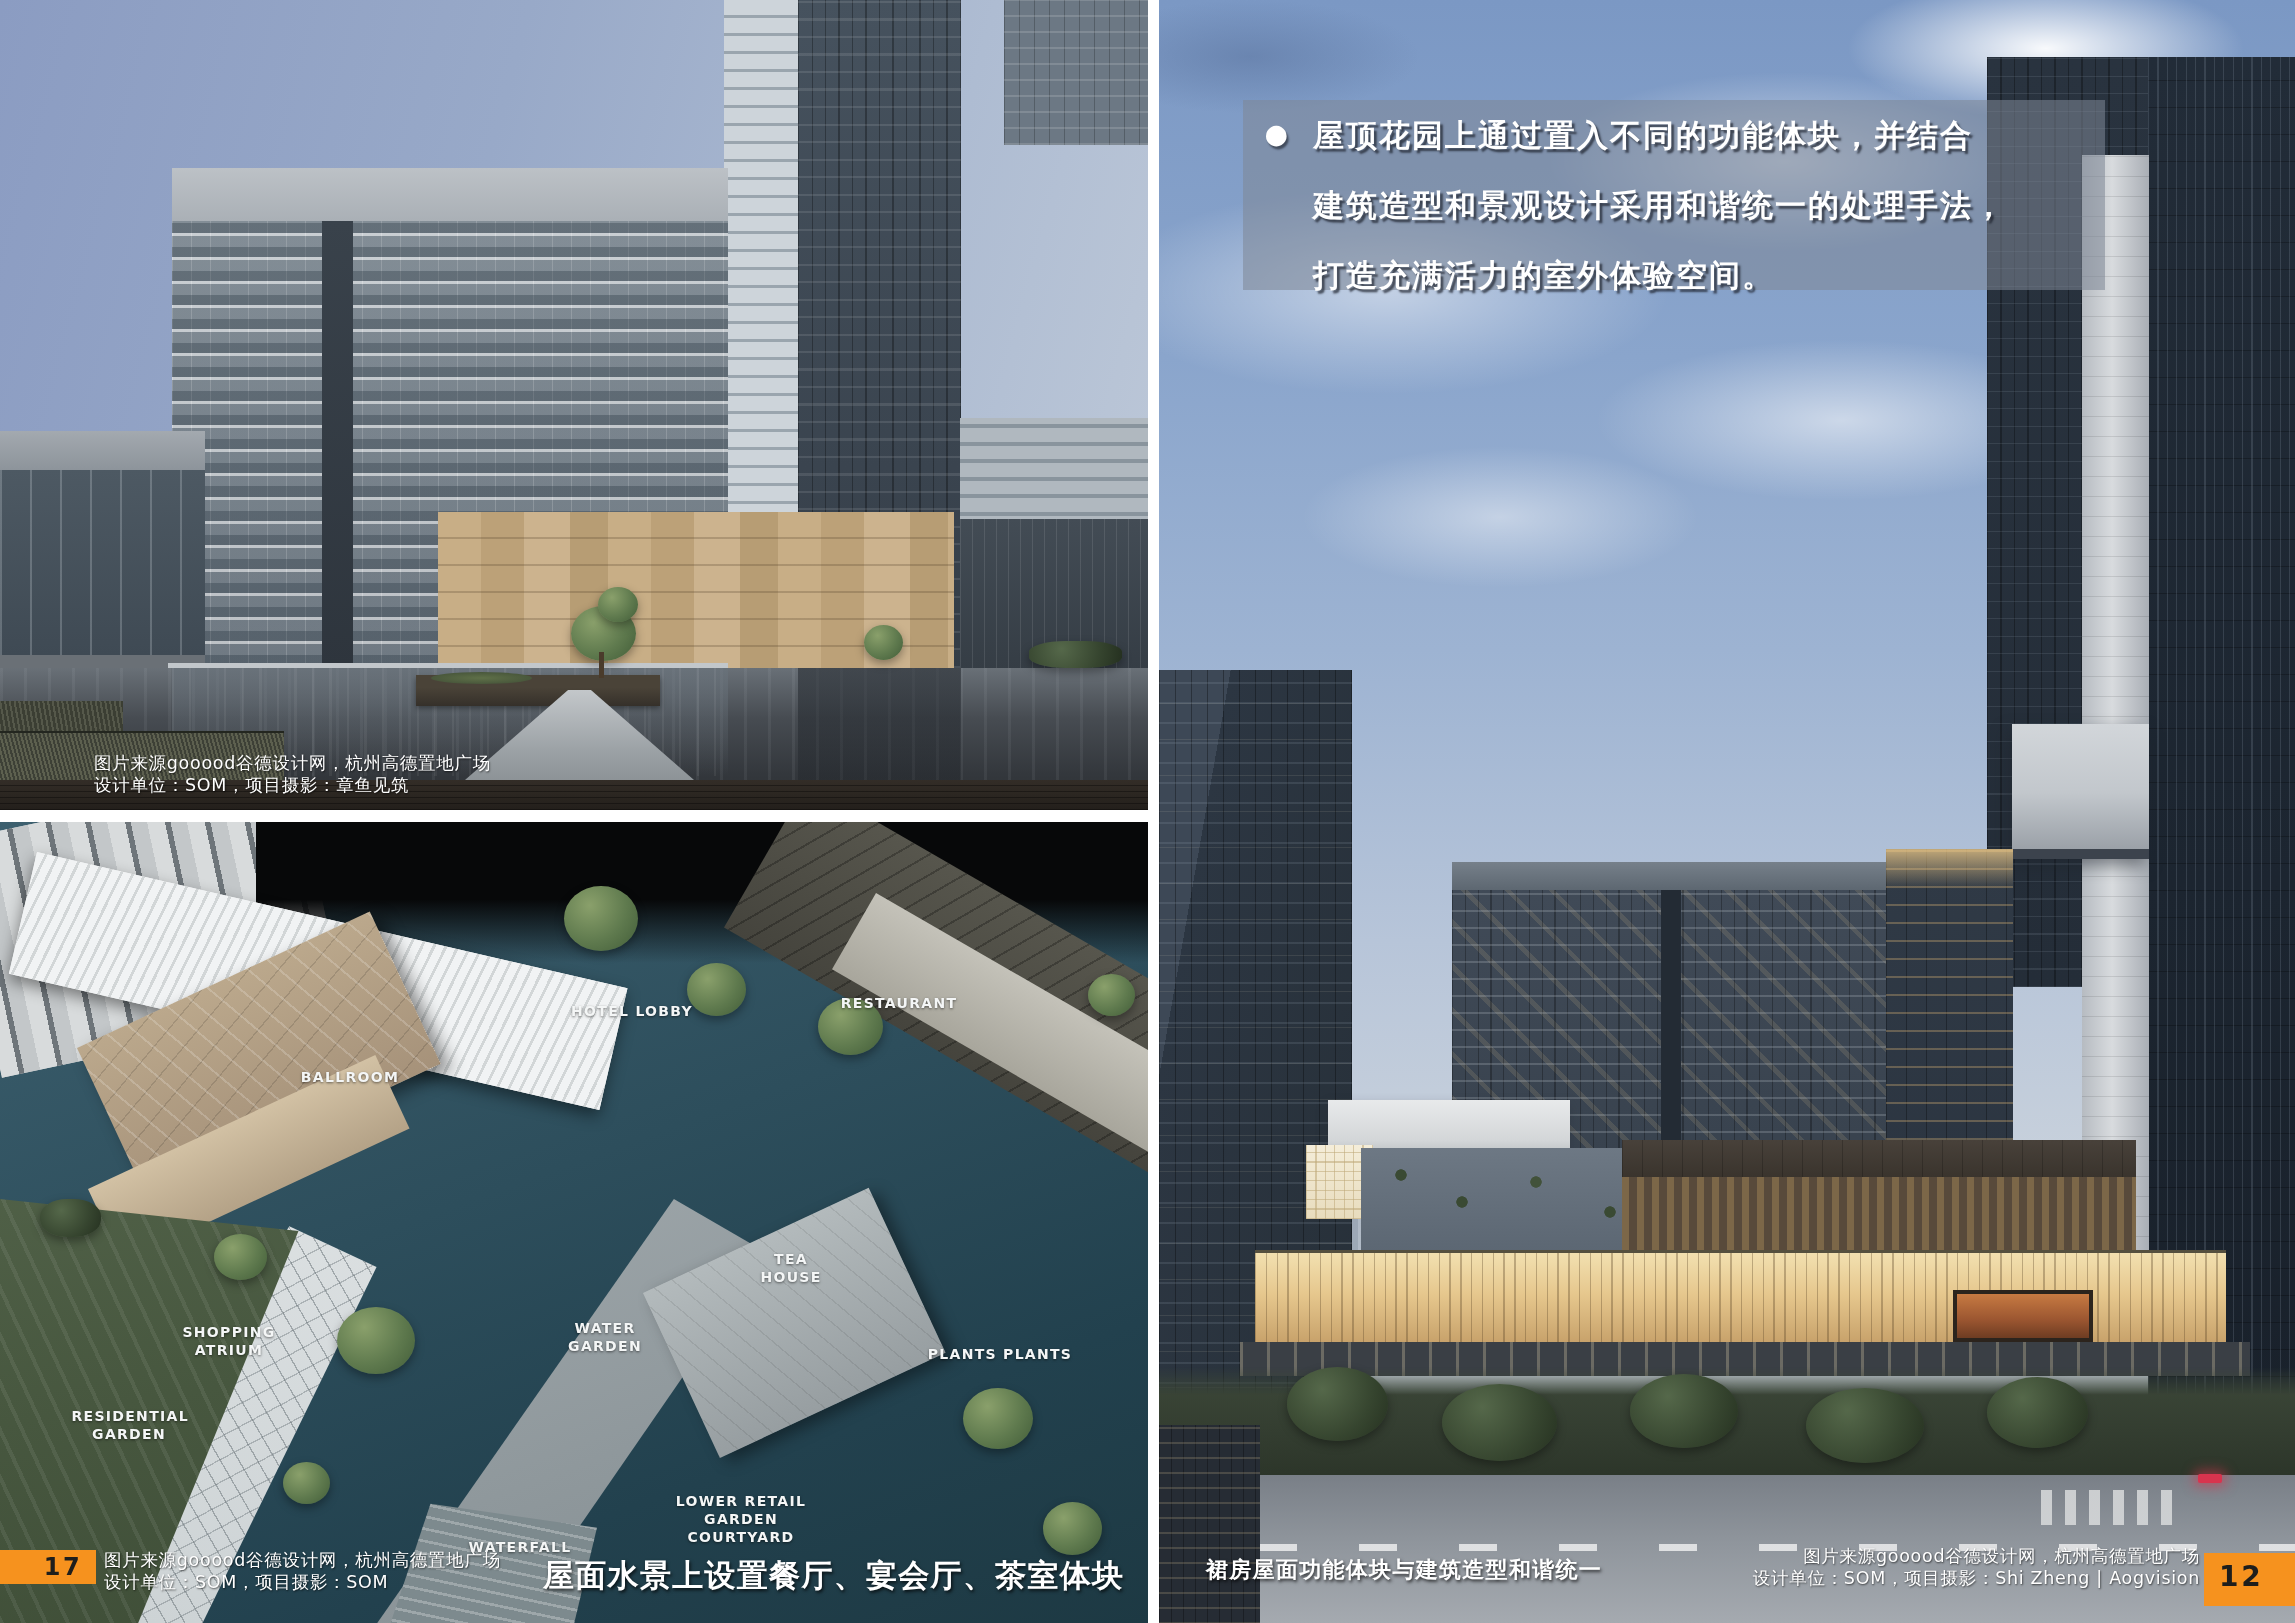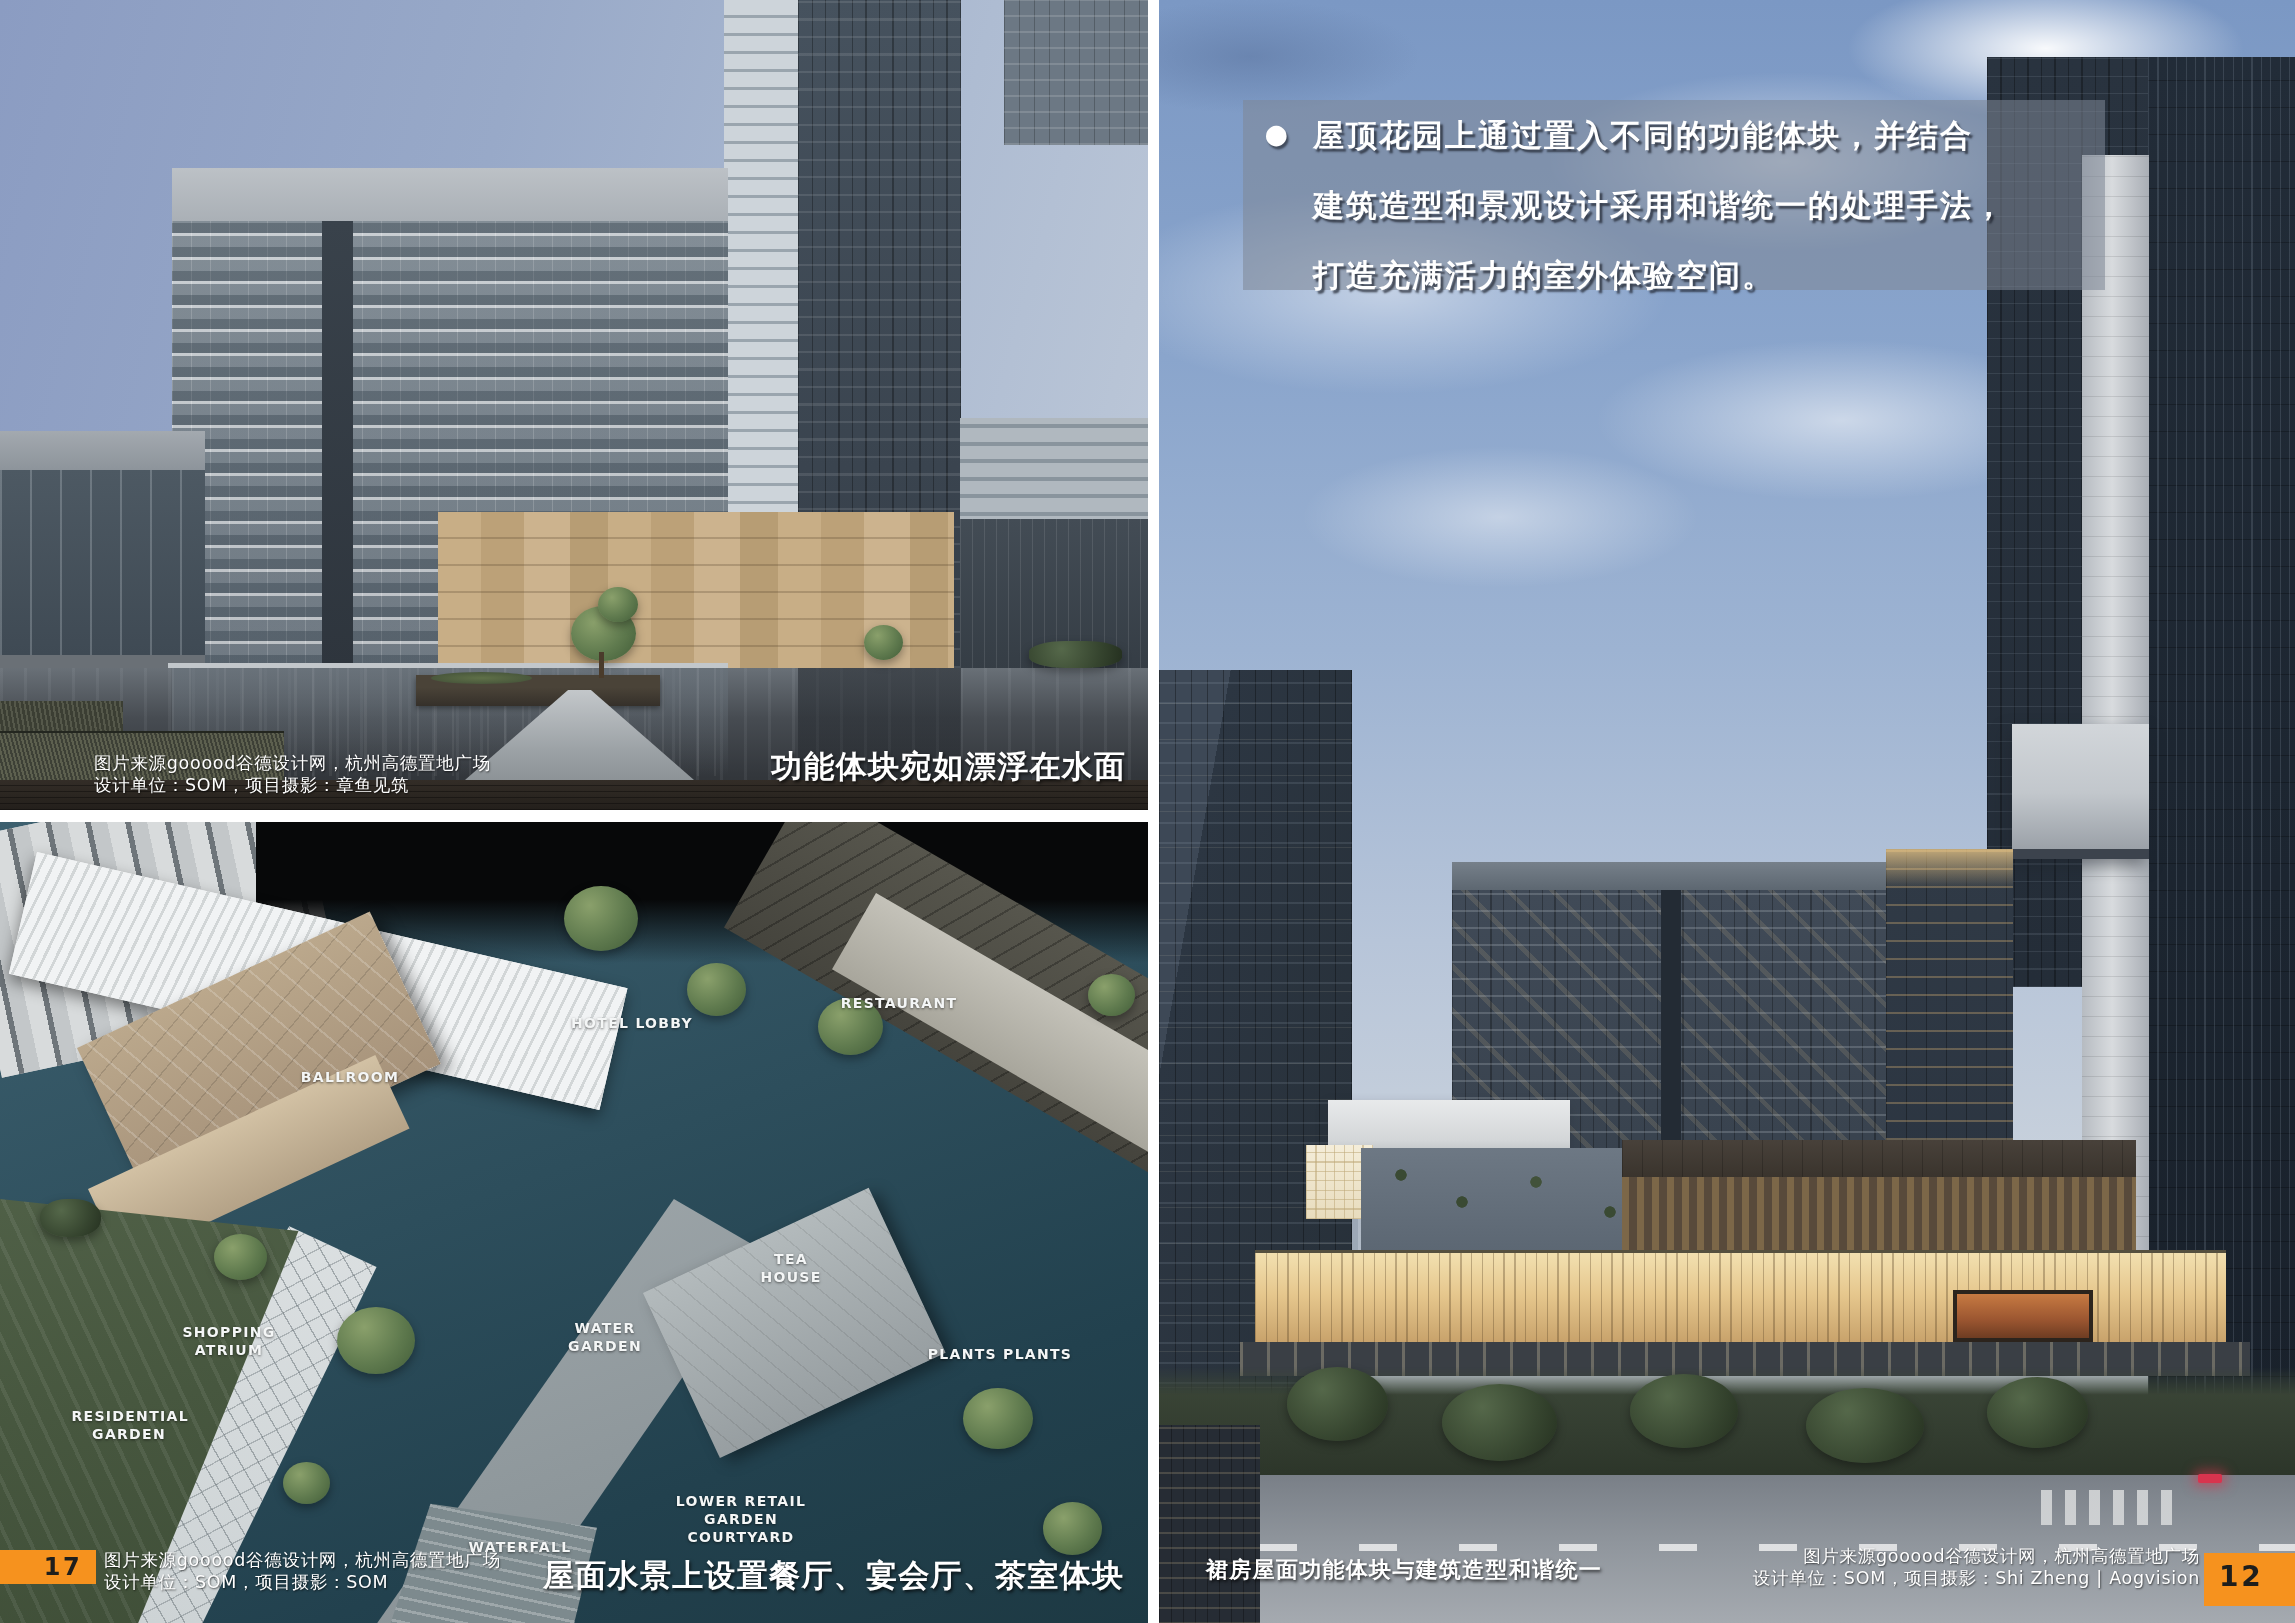--- a/index.html
+++ b/index.html
@@ -262,21 +262,20 @@
     <div class="tree dark" style="left:1029px;top:641px;width:93px;height:27px;border-radius:40%;"></div>
     <div class="abs tl-pier"></div>
     <div class="abs tl-pier2"></div>
     <div class="abs tl-planter-b"></div>
     <div class="abs tl-planter-a"></div>
     <div class="abs tl-deck"></div>
     <div class="credit" style="left:94px;top:752px;">
       <div>图片来源gooood谷德设计网，杭州高德置地广场</div>
       <div>设计单位：SOM，项目摄影：章鱼见筑</div>
     </div>
-    <div class="photo-title" style="right:21.6px;top:746px;">功能体块宛如漂浮在水面</div>
   </div>
 
   <div id="bl" class="photo">
     <div class="abs bl-topleft-bldg"></div>
     <div class="abs bl-top-black"></div>
     <div class="abs bl-restaurant-roof"></div>
     <div class="abs bl-restaurant-wall"></div>
     <div class="abs bl-lobby-roof"></div>
     <div class="abs bl-ballroom-roof"></div>
     <div class="abs bl-ballroom-wall"></div>
@@ -289,21 +288,21 @@
     <div class="tree" style="left:687px;top:141px;width:59px;height:53px;"></div>
     <div class="tree" style="left:818px;top:176px;width:65px;height:57px;"></div>
     <div class="tree" style="left:337px;top:485px;width:78px;height:67px;"></div>
     <div class="tree" style="left:214px;top:412px;width:53px;height:46px;"></div>
     <div class="tree" style="left:963px;top:566px;width:70px;height:61px;"></div>
     <div class="tree" style="left:1043px;top:680px;width:59px;height:53px;"></div>
     <div class="tree" style="left:283px;top:640px;width:47px;height:42px;"></div>
     <div class="tree" style="left:1088px;top:152px;width:47px;height:42px;"></div>
     <div class="tree dark" style="left:40px;top:377px;width:61px;height:38px;border-radius:45%;"></div>
 
-    <div class="bl-label nowrap" style="left:632px;top:201px;">HOTEL LOBBY</div>
+    <div class="bl-label nowrap" style="left:632px;top:189px;">HOTEL LOBBY</div>
     <div class="bl-label nowrap" style="left:899px;top:181px;">RESTAURANT</div>
     <div class="bl-label nowrap" style="left:350px;top:255px;">BALLROOM</div>
     <div class="bl-label" style="left:791px;top:446px;width:62px;">TEA HOUSE</div>
     <div class="bl-label" style="left:605px;top:515px;width:74px;">WATER GARDEN</div>
     <div class="bl-label nowrap" style="left:1000px;top:532px;">PLANTS PLANTS</div>
     <div class="bl-label" style="left:229px;top:519px;width:94px;">SHOPPING ATRIUM</div>
     <div class="bl-label" style="left:129px;top:603px;width:115px;">RESIDENTIAL GARDEN</div>
     <div class="bl-label" style="left:741px;top:697px;width:168px;">LOWER RETAIL GARDEN COURTYARD</div>
     <div class="bl-label nowrap" style="left:520px;top:725px;">WATERFALL</div>
 

